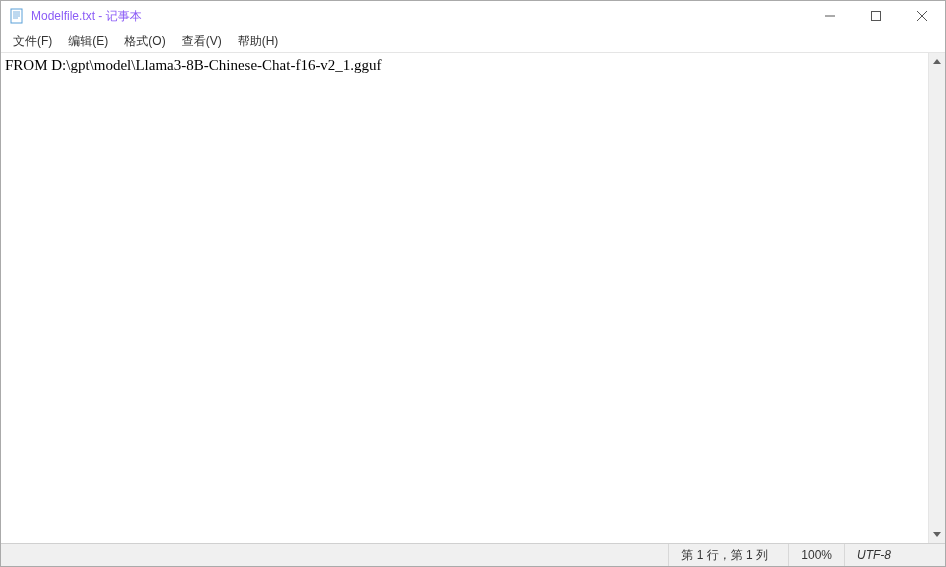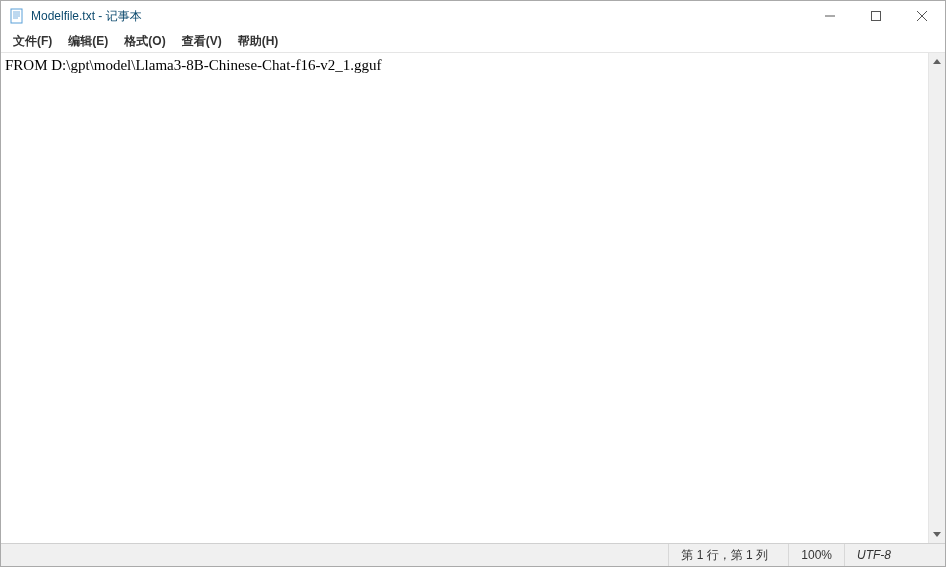--- a/index.html
+++ b/index.html
@@ -22,21 +22,21 @@
       border: 1px solid #aaaaaa;
       display: flex;
       flex-direction: column;
     }
     .titlebar {
       height: 30px;
       background: #ffffff;
       display: flex;
       align-items: center;
       padding-left: 8px;
-      color: #0c4a6e;
+      color: #8b5cf6;
       font-size: 12px;
       user-select: none;
     }
     .titlebar-icon {
       width: 16px;
       height: 16px;
       margin-right: 6px;
       display: inline-flex;
       align-items: center;
       justify-content: center;
@@ -64,21 +64,20 @@
       display: flex;
       align-items: center;
       padding: 0 4px;
       border-bottom: 1px solid #e5e5e5;
       color: #333333;
       font-size: 12px;
     }
     .menu-item {
       padding: 2px 8px;
       cursor: default;
-      font-weight: bold;
     }
     .editor-container {
       flex: 1;
       display: flex;
       background: #ffffff;
       overflow: hidden;
     }
     .editor {
       flex: 1;
       padding: 2px 4px;

